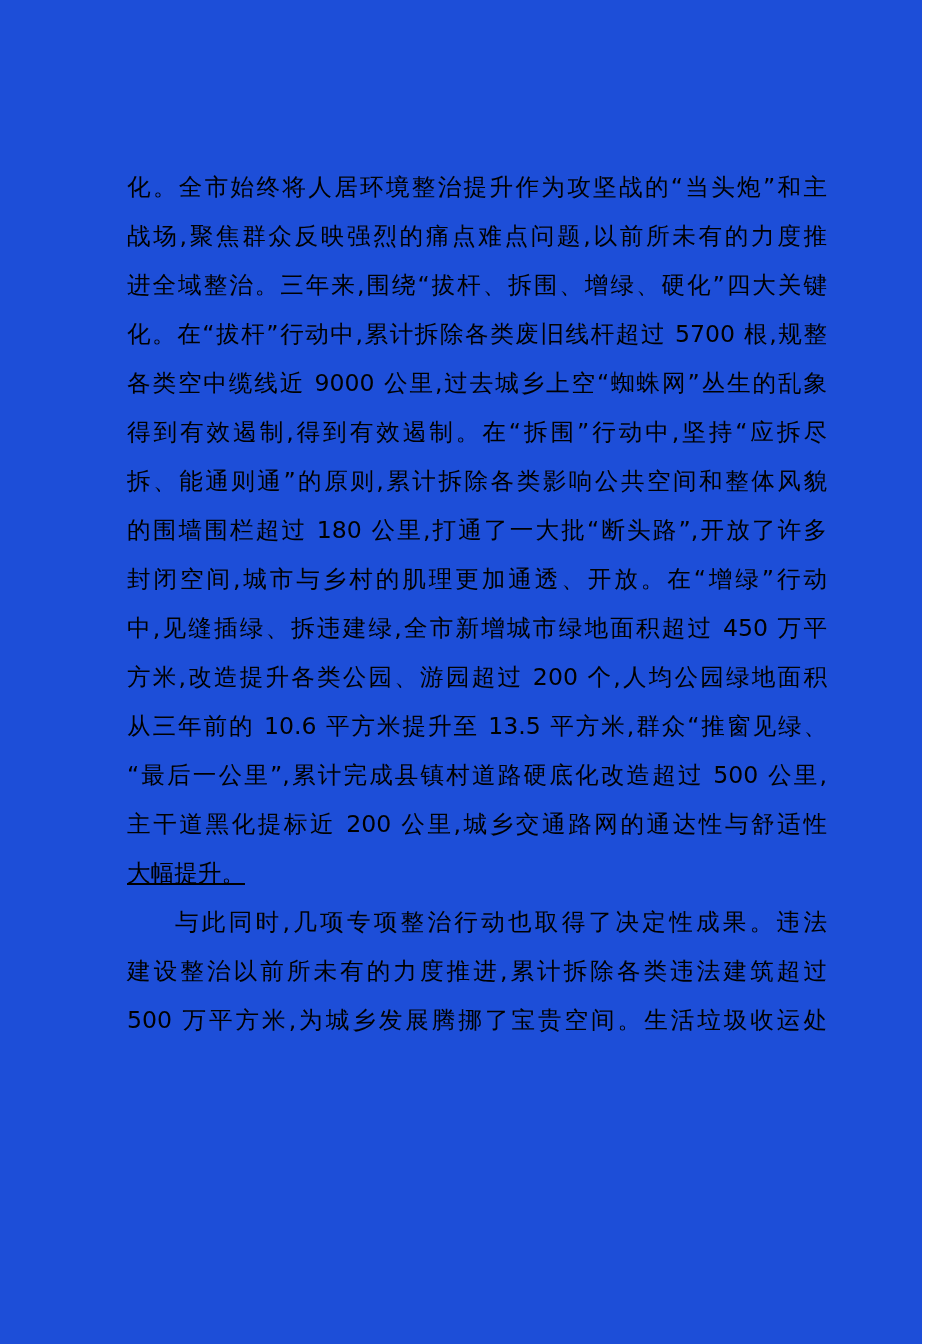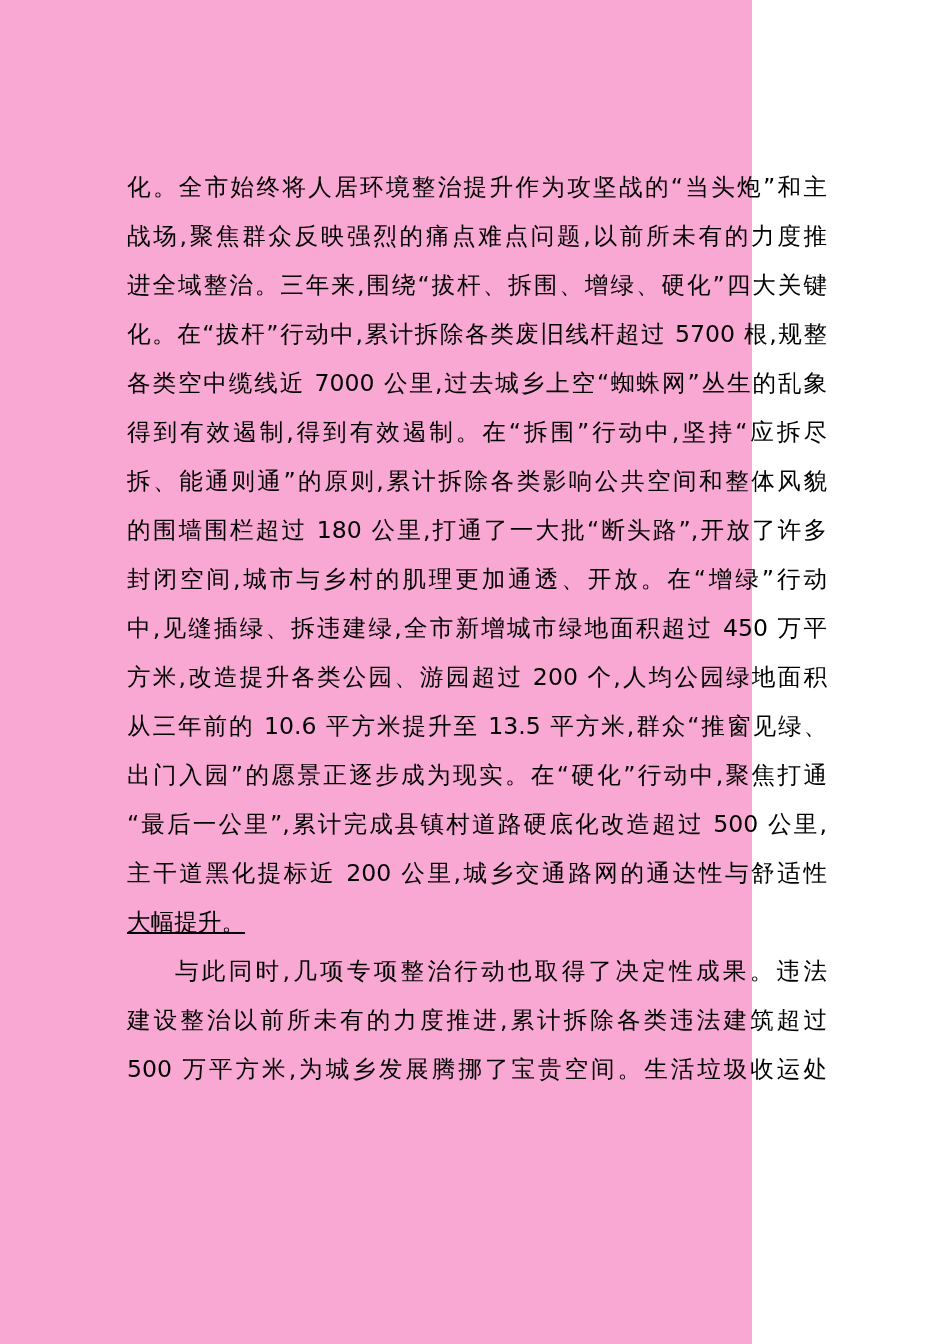--- a/index.html
+++ b/index.html
@@ -1,18 +1,18 @@
 <!DOCTYPE html>
 <html><head>
 <meta charset="utf-8">
 <style>
   html, body { margin: 0; padding: 0; background: #ffffff; }
   body { width: 950px; height: 1344px; position: relative; overflow: hidden; }
   .page {
-    position: absolute; left: 0; top: 0; width: 752px; height: 1344px; background: #f9a8d4;
+    position: absolute; left: 0; top: 0; width: 922px; height: 1344px; background: #1d4ed8;
   }
   .text-block {
     position: absolute; left: 127px; top: 163px; width: 700px;
     font-family: "DejaVu Sans", sans-serif;
     font-size: 23.6px; color: #000000;
   }
   .line {
     display: block; height: 49px; line-height: 49px; white-space: nowrap;
     text-align: justify; text-align-last: justify;
   }
@@ -22,29 +22,28 @@
 </head>
 <body>
 
 <div class="page">
   <div class="text-block">
     <div>
       <span class="line">化。全市始终将人居环境整治提升作为攻坚战的“当头炮”和主</span>
       <span class="line">战场,聚焦群众反映强烈的痛点难点问题,以前所未有的力度推</span>
       <span class="line">进全域整治。三年来,围绕“拔杆、拆围、增绿、硬化”四大关键</span>
       <span class="line">化。在“拔杆”行动中,累计拆除各类废旧线杆超过 5700 根,规整</span>
-      <span class="line">各类空中缆线近 7000 公里,过去城乡上空“蜘蛛网”丛生的乱象</span>
+      <span class="line">各类空中缆线近 9000 公里,过去城乡上空“蜘蛛网”丛生的乱象</span>
       <span class="line">得到有效遏制,得到有效遏制。在“拆围”行动中,坚持“应拆尽</span>
       <span class="line">拆、能通则通”的原则,累计拆除各类影响公共空间和整体风貌</span>
       <span class="line">的围墙围栏超过 180 公里,打通了一大批“断头路”,开放了许多</span>
       <span class="line">封闭空间,城市与乡村的肌理更加通透、开放。在“增绿”行动</span>
       <span class="line">中,见缝插绿、拆违建绿,全市新增城市绿地面积超过 450 万平</span>
       <span class="line">方米,改造提升各类公园、游园超过 200 个,人均公园绿地面积</span>
       <span class="line">从三年前的 10.6 平方米提升至 13.5 平方米,群众“推窗见绿、</span>
-      <span class="line">出门入园”的愿景正逐步成为现实。在“硬化”行动中,聚焦打通</span>
       <span class="line">“最后一公里”,累计完成县镇村道路硬底化改造超过 500 公里,</span>
       <span class="line">主干道黑化提标近 200 公里,城乡交通路网的通达性与舒适性</span>
       <span class="line last">大幅提升。</span>
     </div>
     <div>
       <span class="line indent">与此同时,几项专项整治行动也取得了决定性成果。违法</span>
       <span class="line">建设整治以前所未有的力度推进,累计拆除各类违法建筑超过</span>
       <span class="line">500 万平方米,为城乡发展腾挪了宝贵空间。生活垃圾收运处</span>
     </div>
   </div>

